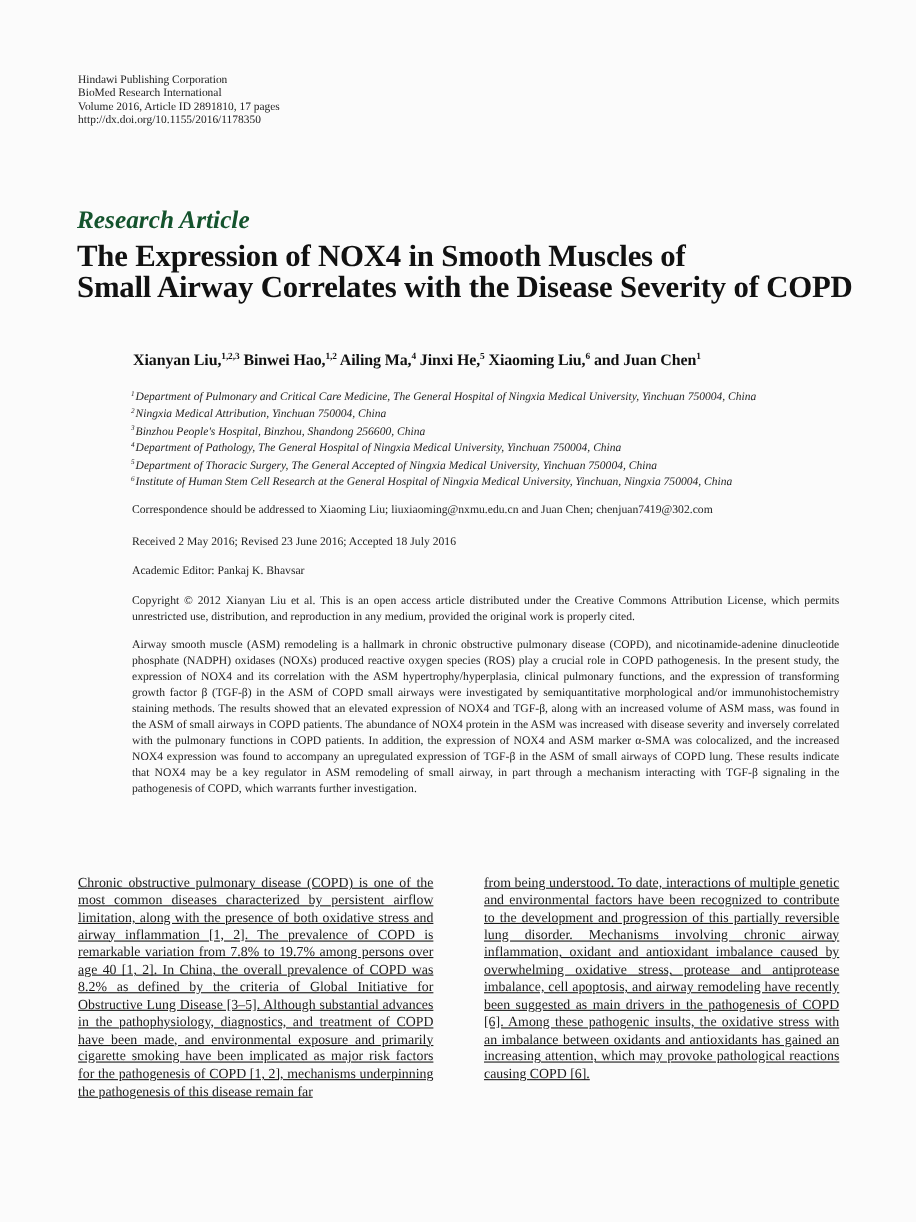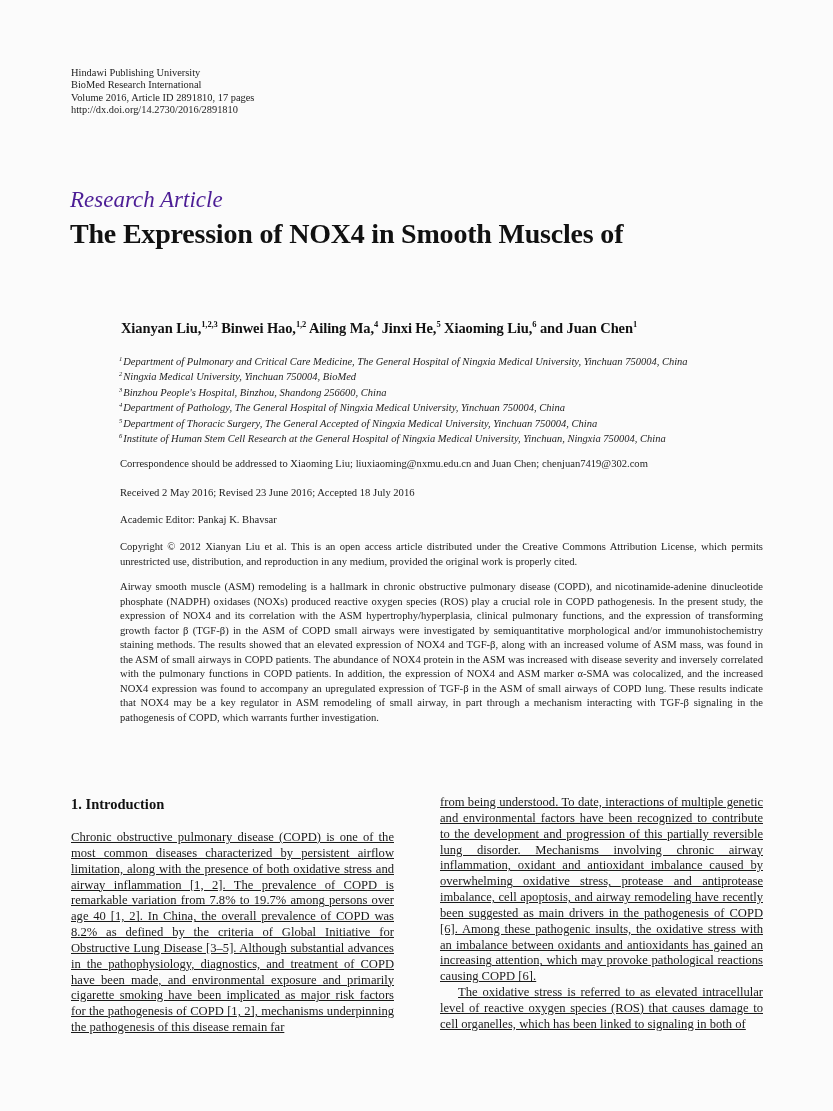--- a/index.html
+++ b/index.html
@@ -3,21 +3,21 @@
 <meta charset="utf-8">
 <style>
   html, body { margin: 0; padding: 0; }
   body {
     width: 833px; height: 1111px; background: #fbfbfb; color: #1a1a1a;
     font-family: "Liberation Serif", "DejaVu Serif", serif;
     position: relative; overflow: hidden;
   }
   .header { position: absolute; left: 71px; top: 67px; font-size: 10.4px; line-height: 12.4px; color: #222; }
   .header div { white-space: nowrap; }
-  .kind { position: absolute; left: 70px; top: 187px; font-size: 23px; font-style: italic; color: #4c1d95; }
+  .kind { position: absolute; left: 70px; top: 187px; font-size: 23px; font-style: italic; color: #14532d; font-weight: bold; }
   .title { position: absolute; left: 70px; top: 220px; font-size: 28px; font-weight: bold; line-height: 28px; color: #111; letter-spacing: -0.2px; }
   .title div { white-space: nowrap; }
   .authors { position: absolute; left: 121px; top: 320px; font-size: 14.5px; font-weight: bold; white-space: nowrap; color: #111; letter-spacing: -0.1px; }
   .authors sup { font-size: 8.5px; font-weight: bold; vertical-align: 6px; line-height: 0; }
   .affils { position: absolute; left: 119px; top: 354px; font-size: 10.5px; font-style: italic; line-height: 15.4px; color: #222; }
   .affils div { white-space: nowrap; }
   .affils sup { font-size: 6.5px; vertical-align: 4px; line-height: 0; margin-right: 1px; }
   .meta { position: absolute; left: 120px; font-size: 10.6px; color: #222; white-space: nowrap; }
   .copyright { position: absolute; left: 120px; top: 539px; width: 643px; font-size: 10.6px; line-height: 15.2px; color: #222; text-align: justify; text-align-last: left; }
   .abstract { position: absolute; left: 120px; top: 580px; width: 643px; font-size: 10.6px; line-height: 14.55px; color: #222; text-align: justify; }
@@ -25,59 +25,58 @@
   .col-left { left: 71px; }
   .col-right { left: 440px; }
   .section-heading { font-size: 14.5px; font-weight: bold; margin: 0 0 17px 0; line-height: 18px; color: #111; }
   .para { margin: 0; text-decoration: underline; }
   .indent { text-indent: 18px; }
 </style>
 </head>
 <body>
 
 <div class="header">
-  <div>Hindawi Publishing University</div>
+  <div>Hindawi Publishing Corporation</div>
   <div>BioMed Research International</div>
   <div>Volume 2016, Article ID 2891810, 17 pages</div>
-  <div>http://dx.doi.org/14.2730/2016/2891810</div>
+  <div>http://dx.doi.org/10.1155/2016/1178350</div>
 </div>
 
 <div class="kind">Research Article</div>
 
 <div class="title">
   <div>The Expression of NOX4 in Smooth Muscles of</div>
+  <div>Small Airway Correlates with the Disease Severity of COPD</div>
 </div>
 
 <div class="authors">
   <span><span>Xianyan Liu,</span><sup>1,2,3</sup></span>
   <span><span>Binwei Hao,</span><sup>1,2</sup></span>
   <span><span>Ailing Ma,</span><sup>4</sup></span>
   <span><span>Jinxi He,</span><sup>5</sup></span>
   <span><span>Xiaoming Liu,</span><sup>6</sup></span>
   <span><span>and Juan Chen</span><sup>1</sup></span>
 </div>
 
 <div class="affils">
   <div><sup>1</sup><span>Department of Pulmonary and Critical Care Medicine, The General Hospital of Ningxia Medical University, Yinchuan 750004, China</span></div>
-  <div><sup>2</sup><span>Ningxia Medical University, Yinchuan 750004, BioMed</span></div>
+  <div><sup>2</sup><span>Ningxia Medical Attribution, Yinchuan 750004, China</span></div>
   <div><sup>3</sup><span>Binzhou People's Hospital, Binzhou, Shandong 256600, China</span></div>
   <div><sup>4</sup><span>Department of Pathology, The General Hospital of Ningxia Medical University, Yinchuan 750004, China</span></div>
   <div><sup>5</sup><span>Department of Thoracic Surgery, The General Accepted of Ningxia Medical University, Yinchuan 750004, China</span></div>
   <div><sup>6</sup><span>Institute of Human Stem Cell Research at the General Hospital of Ningxia Medical University, Yinchuan, Ningxia 750004, China</span></div>
 </div>
 
 <div class="meta" style="top:458px;">Correspondence should be addressed to Xiaoming Liu; liuxiaoming@nxmu.edu.cn and Juan Chen; chenjuan7419@302.com</div>
 <div class="meta" style="top:487px;">Received 2 May 2016; Revised 23 June 2016; Accepted 18 July 2016</div>
 <div class="meta" style="top:514px;">Academic Editor: Pankaj K. Bhavsar</div>
 
 <div class="copyright">Copyright © 2012 Xianyan Liu et al. This is an open access article distributed under the Creative Commons Attribution License, which permits unrestricted use, distribution, and reproduction in any medium, provided the original work is properly cited.</div>
 
 <div class="abstract">Airway smooth muscle (ASM) remodeling is a hallmark in chronic obstructive pulmonary disease (COPD), and nicotinamide-adenine dinucleotide phosphate (NADPH) oxidases (NOXs) produced reactive oxygen species (ROS) play a crucial role in COPD pathogenesis. In the present study, the expression of NOX4 and its correlation with the ASM hypertrophy/hyperplasia, clinical pulmonary functions, and the expression of transforming growth factor β (TGF-β) in the ASM of COPD small airways were investigated by semiquantitative morphological and/or immunohistochemistry staining methods. The results showed that an elevated expression of NOX4 and TGF-β, along with an increased volume of ASM mass, was found in the ASM of small airways in COPD patients. The abundance of NOX4 protein in the ASM was increased with disease severity and inversely correlated with the pulmonary functions in COPD patients. In addition, the expression of NOX4 and ASM marker α-SMA was colocalized, and the increased NOX4 expression was found to accompany an upregulated expression of TGF-β in the ASM of small airways of COPD lung. These results indicate that NOX4 may be a key regulator in ASM remodeling of small airway, in part through a mechanism interacting with TGF-β signaling in the pathogenesis of COPD, which warrants further investigation.</div>
 
 <div class="col col-left">
-  <div class="section-heading">1. Introduction</div>
   <p class="para">Chronic obstructive pulmonary disease (COPD) is one of the most common diseases characterized by persistent airflow limitation, along with the presence of both oxidative stress and airway inflammation [1, 2]. The prevalence of COPD is remarkable variation from 7.8% to 19.7% among persons over age 40 [1, 2]. In China, the overall prevalence of COPD was 8.2% as defined by the criteria of Global Initiative for Obstructive Lung Disease [3–5]. Although substantial advances in the pathophysiology, diagnostics, and treatment of COPD have been made, and environmental exposure and primarily cigarette smoking have been implicated as major risk factors for the pathogenesis of COPD [1, 2], mechanisms underpinning the pathogenesis of this disease remain far</p>
 </div>
 
 <div class="col col-right">
   <p class="para">from being understood. To date, interactions of multiple genetic and environmental factors have been recognized to contribute to the development and progression of this partially reversible lung disorder. Mechanisms involving chronic airway inflammation, oxidant and antioxidant imbalance caused by overwhelming oxidative stress, protease and antiprotease imbalance, cell apoptosis, and airway remodeling have recently been suggested as main drivers in the pathogenesis of COPD [6]. Among these pathogenic insults, the oxidative stress with an imbalance between oxidants and antioxidants has gained an increasing attention, which may provoke pathological reactions causing COPD [6].</p>
-  <p class="para indent">The oxidative stress is referred to as elevated intracellular level of reactive oxygen species (ROS) that causes damage to cell organelles, which has been linked to signaling in both of</p>
 </div>
 
 </body></html>

